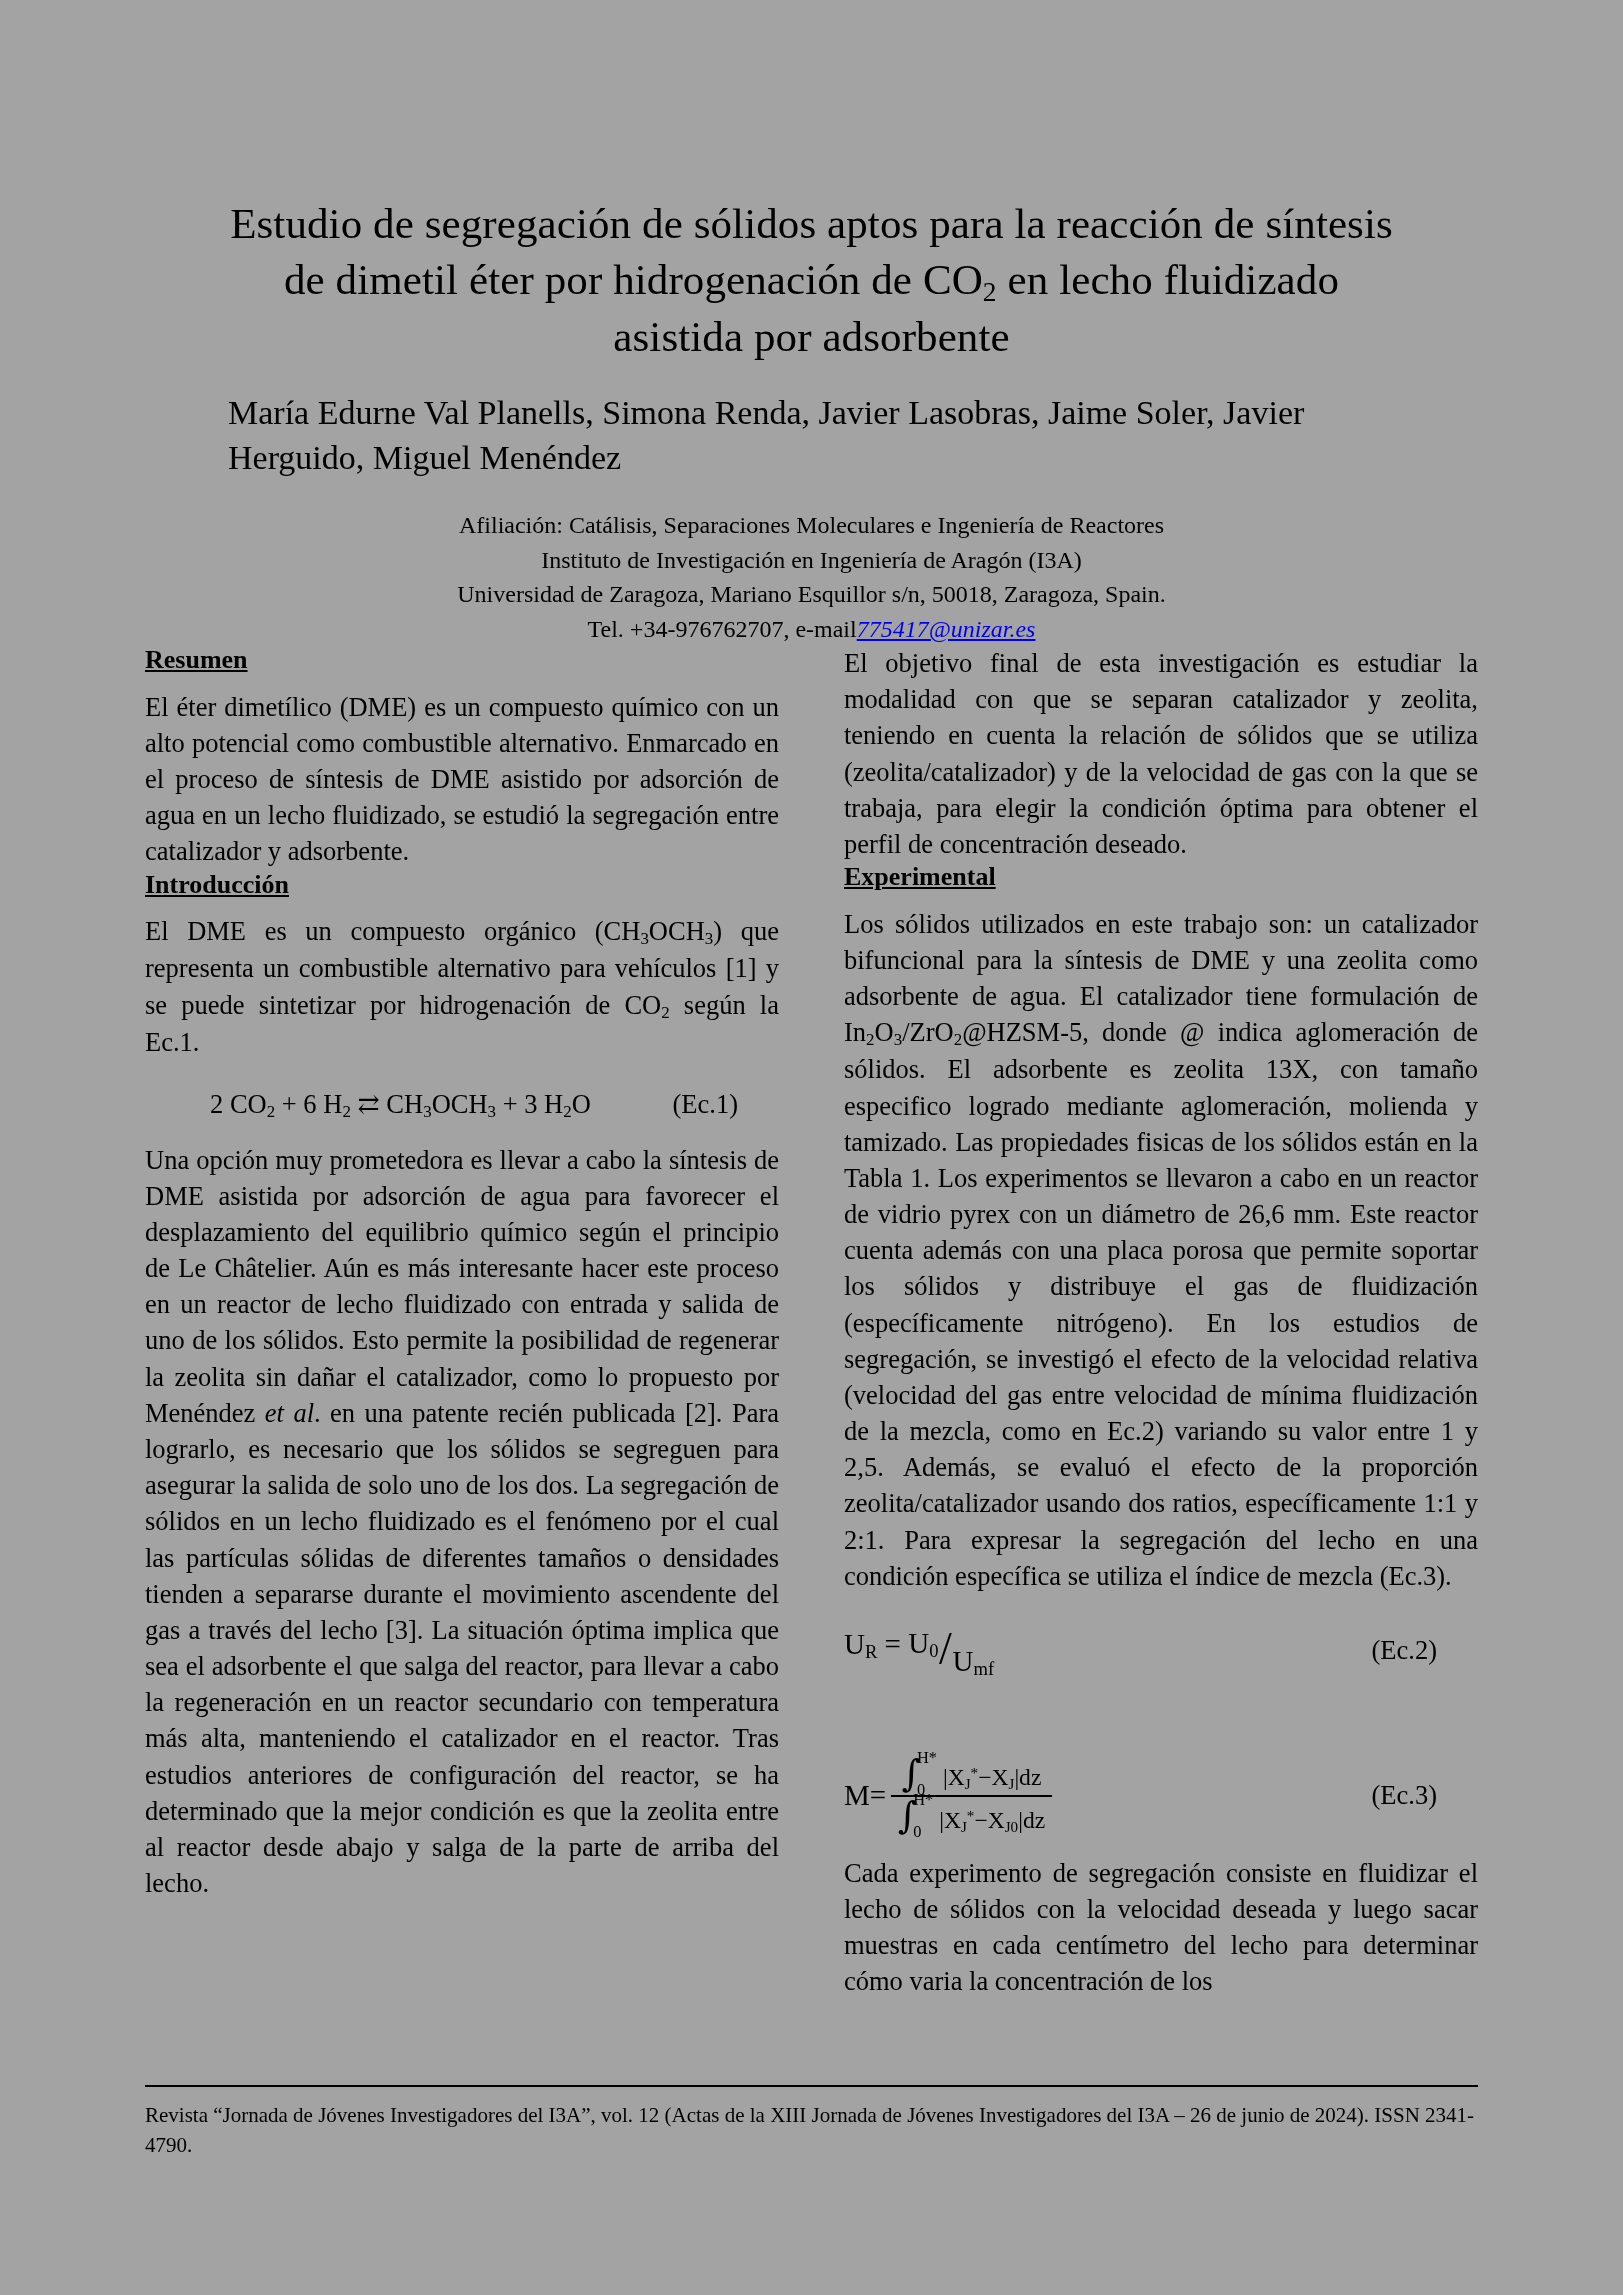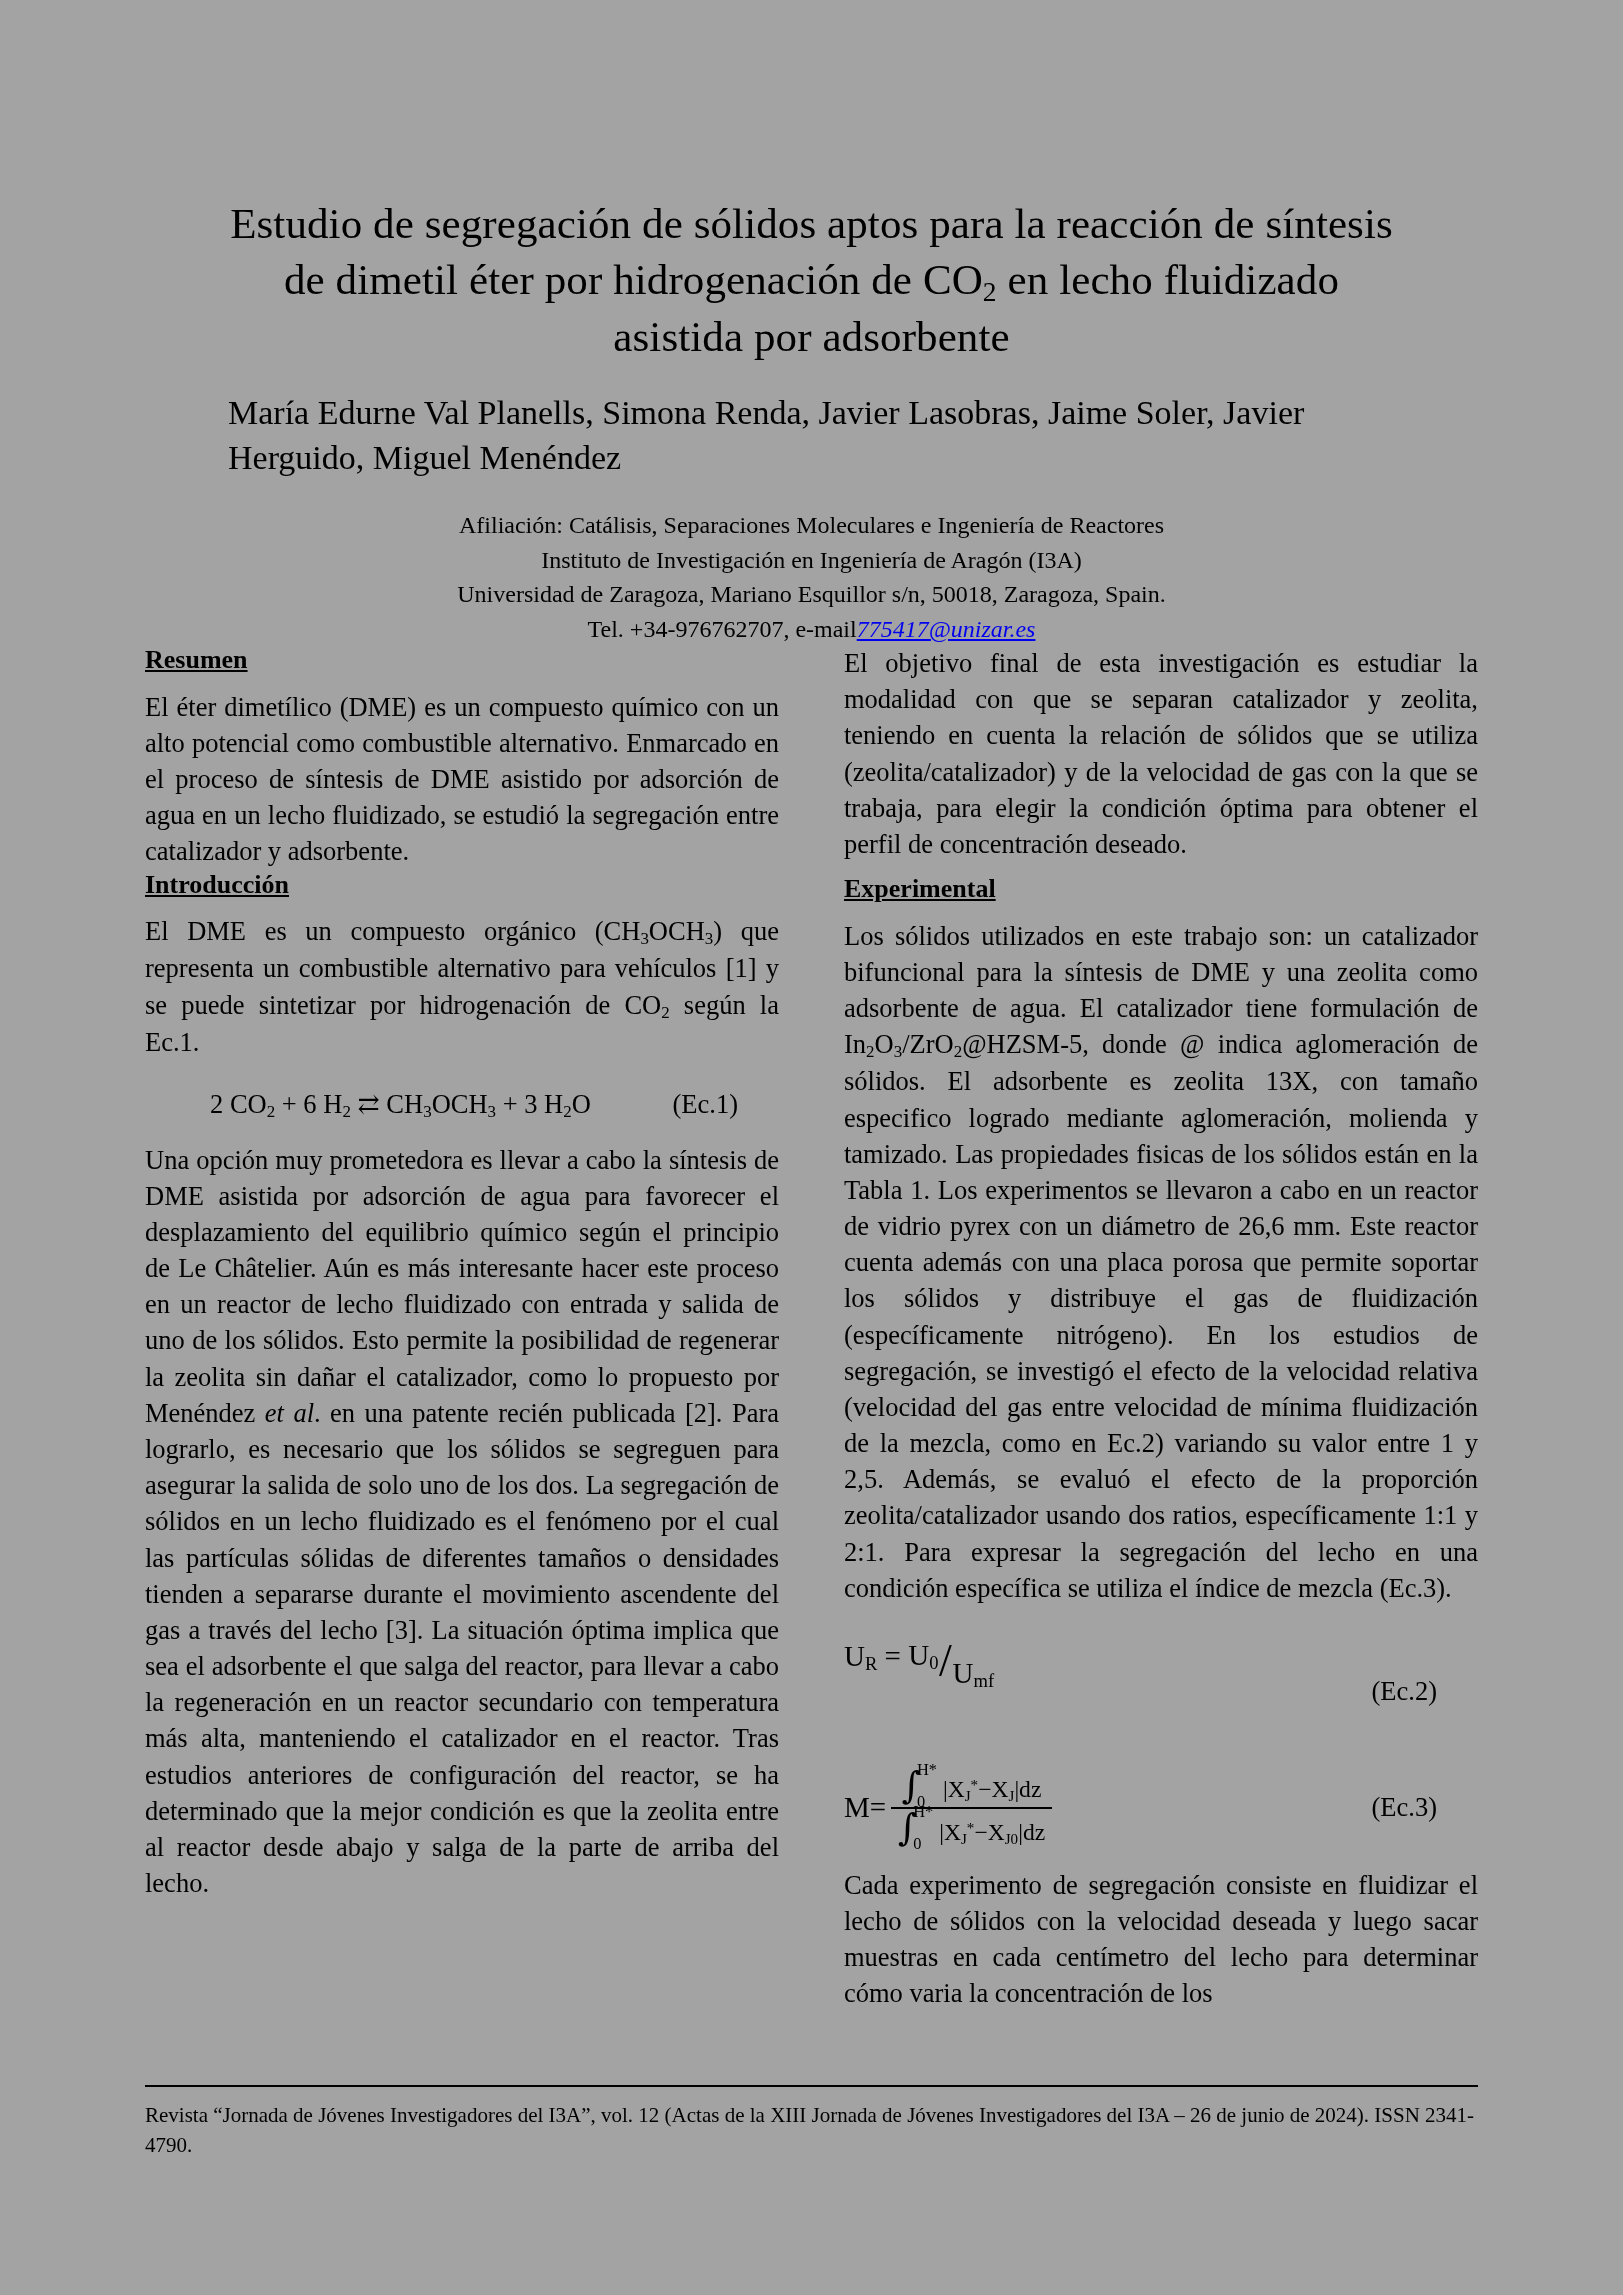--- a/index.html
+++ b/index.html
@@ -73,21 +73,21 @@
   .col-left  { left: 0; }
   .col-right { left: 699px; }
 
   h2.section {
     font-size: 26px;
     font-weight: bold;
     margin: 0 0 13px 0;
     line-height: 1.18;
     text-decoration: underline;
   }
-  .col-right h2.section { margin-top: 12px; }
+  .col-right h2.section { margin-top: 0; }
   .gap-before { margin-top: 30px; }
 
   p.body {
     font-size: 26.5px;
     line-height: 1.365;
     margin: 0 0 0 0;
     text-align: justify;
     text-justify: inter-word;
     hyphens: none;
   }
@@ -122,21 +122,21 @@
   }
   .frac-diag .num { align-self: flex-start; }
   .frac-diag .slash {
     font-size: 46px;
     line-height: 0.8;
     margin: 0 0.7px;
     position: relative;
     top: 3.9px;
   }
   .frac-diag .den { align-self: flex-end; position: relative; top: 17px; }
-  .eq2-row .eq-tag { margin-left: auto; font-size: 26.5px; padding-right: 41px; position: relative; top: 36px; }
+  .eq2-row .eq-tag { margin-left: auto; font-size: 26.5px; padding-right: 41px; position: relative; top: 7px; }
 
   
   .eq3-row {
     display: flex;
     align-items: center;
     margin-top: 38px;
     margin-bottom: 6.5px;
     font-size: 29px;
     min-height: 105px;
   }

